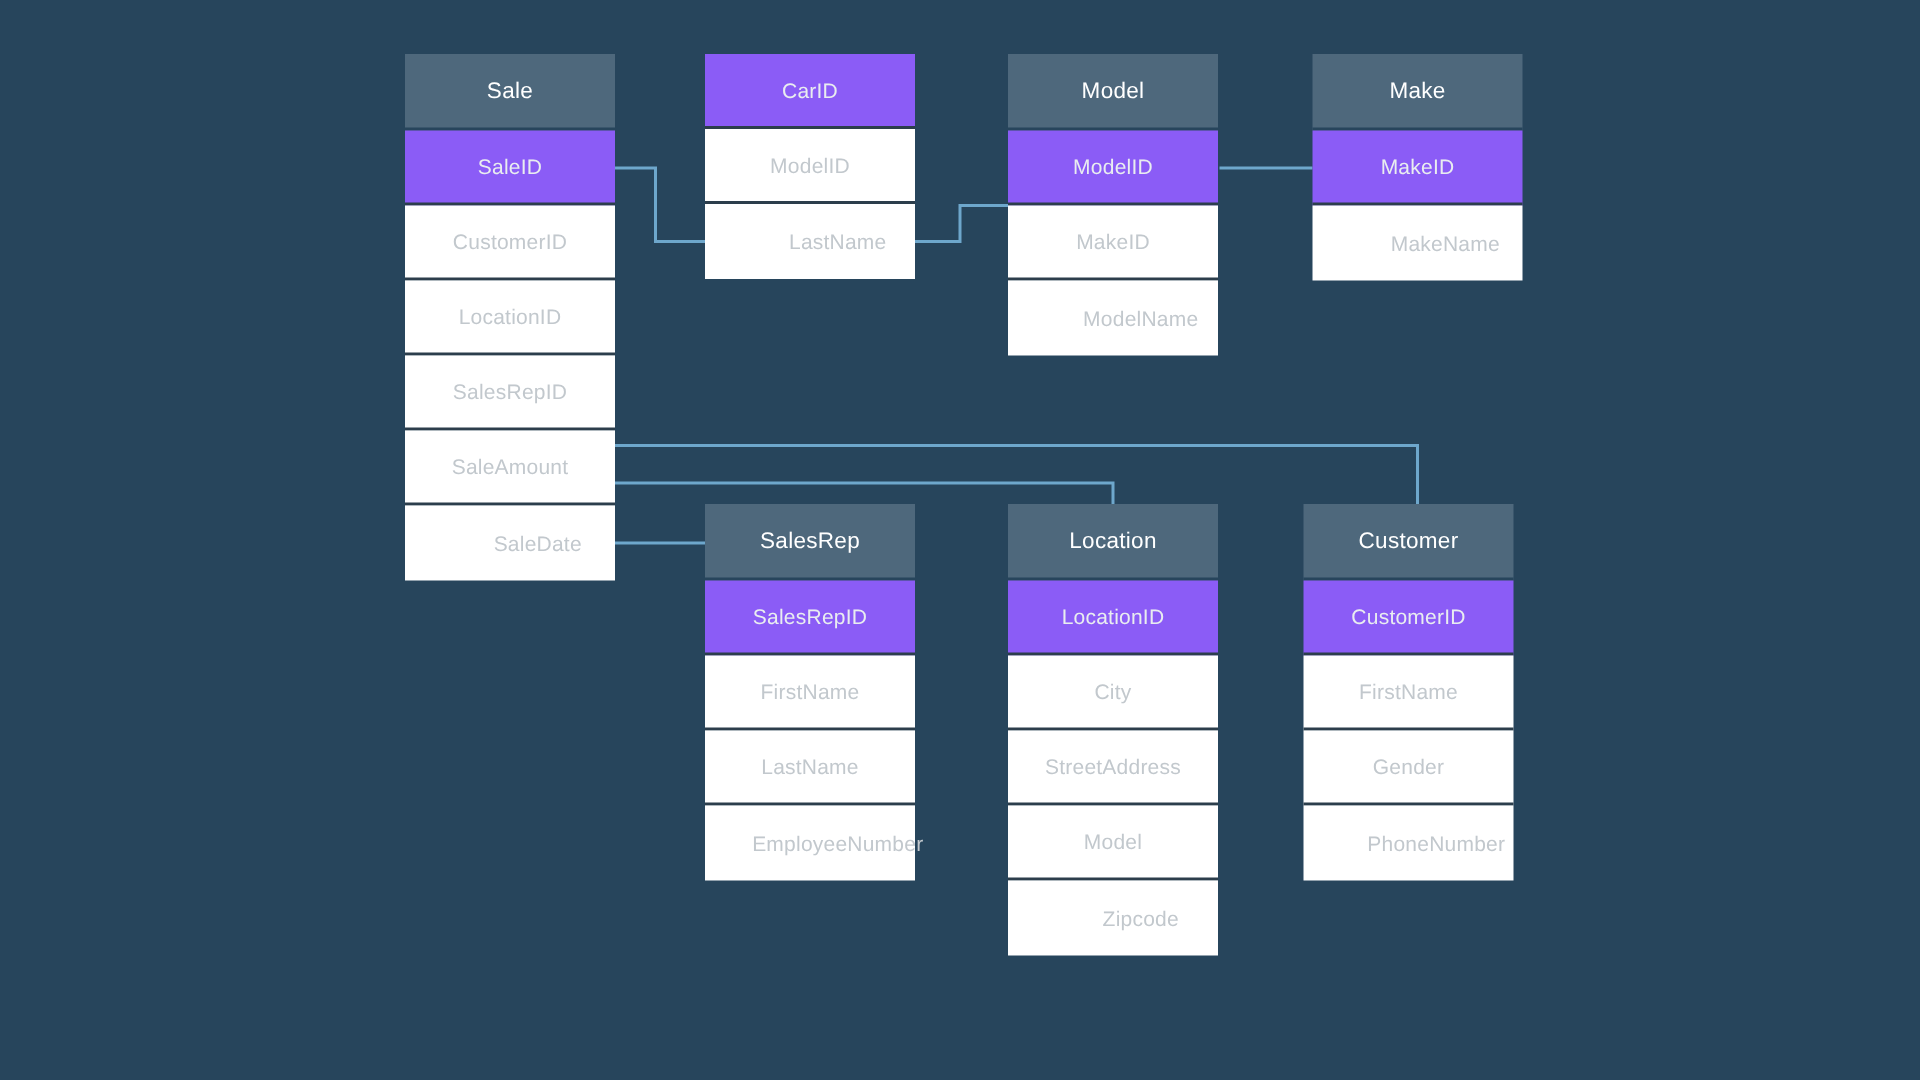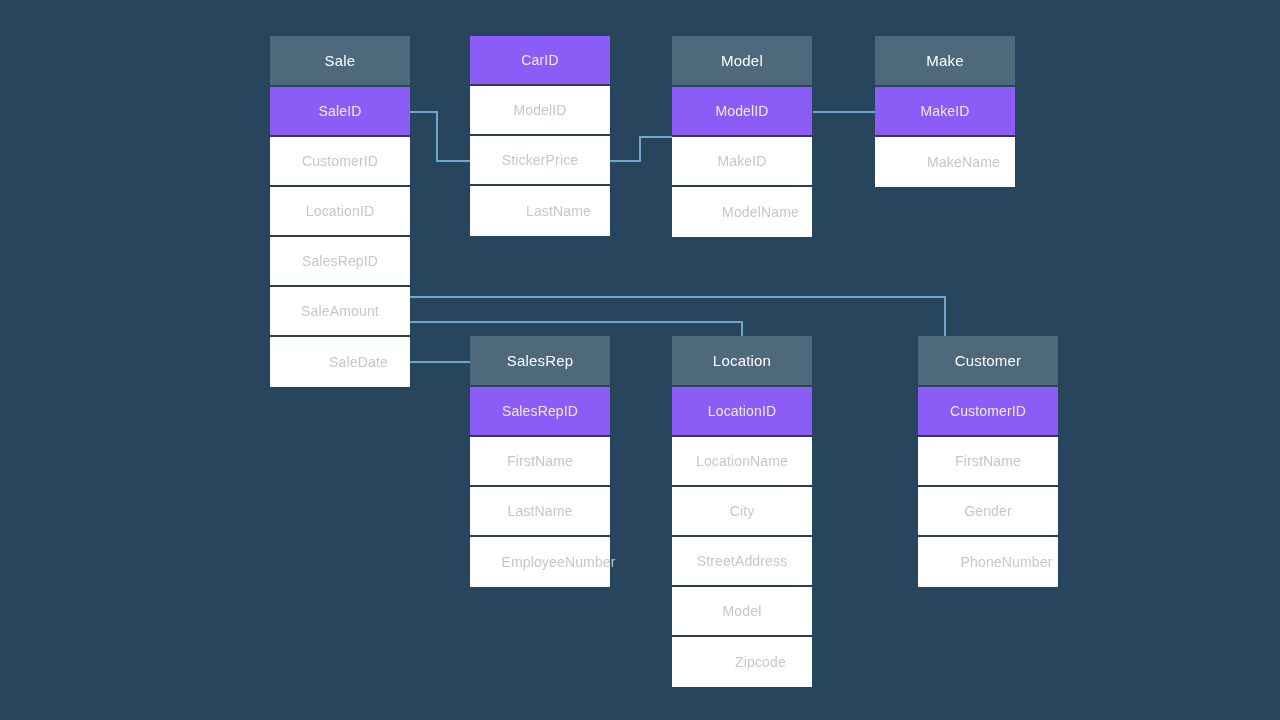--- a/index.html
+++ b/index.html
@@ -87,21 +87,20 @@
         <div class="field pk">SaleID</div>
         <div class="field">CustomerID</div>
         <div class="field">LocationID</div>
         <div class="field">SalesRepID</div>
         <div class="field">SaleAmount</div>
         <div class="field last">SaleDate</div>
       </div>
       <div class="entity" style="left: 470px; top: 36px;">
         <div class="field pk">CarID</div>
         <div class="field">ModelID</div>
-        <div class="field">StickerPrice</div>
         <div class="field last">LastName</div>
       </div>
       <div class="entity" style="left: 672px; top: 36px;">
         <div class="entity-header">Model</div>
         <div class="field pk">ModelID</div>
         <div class="field">MakeID</div>
         <div class="field last">ModelName</div>
       </div>
       <div class="entity" style="left: 875px; top: 36px;">
         <div class="entity-header">Make</div>
@@ -111,27 +110,26 @@
       <div class="entity" style="left: 470px; top: 336px;">
         <div class="entity-header">SalesRep</div>
         <div class="field pk">SalesRepID</div>
         <div class="field">FirstName</div>
         <div class="field">LastName</div>
         <div class="field last">EmployeeNumber</div>
       </div>
       <div class="entity" style="left: 672px; top: 336px;">
         <div class="entity-header">Location</div>
         <div class="field pk">LocationID</div>
-        <div class="field">LocationName</div>
         <div class="field">City</div>
         <div class="field">StreetAddress</div>
         <div class="field">Model</div>
         <div class="field last">Zipcode</div>
       </div>
-      <div class="entity" style="left: 918px; top: 336px;">
+      <div class="entity" style="left: 869px; top: 336px;">
         <div class="entity-header">Customer</div>
         <div class="field pk">CustomerID</div>
         <div class="field">FirstName</div>
         <div class="field">Gender</div>
         <div class="field last">PhoneNumber</div>
       </div>
     </div>
 
 </div>
 

